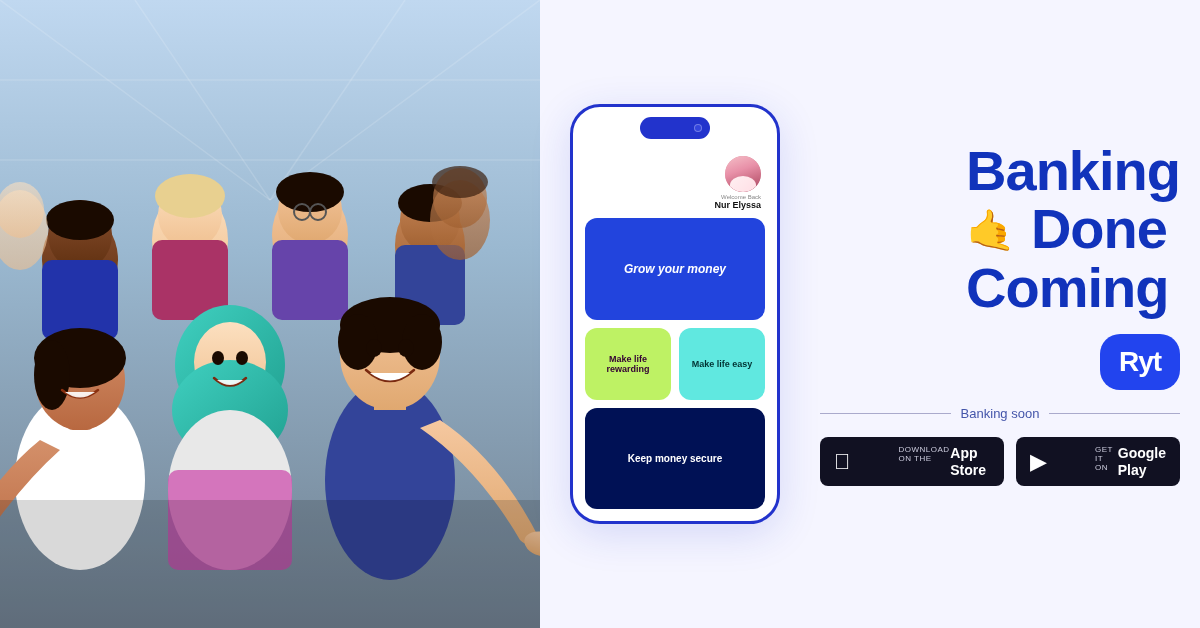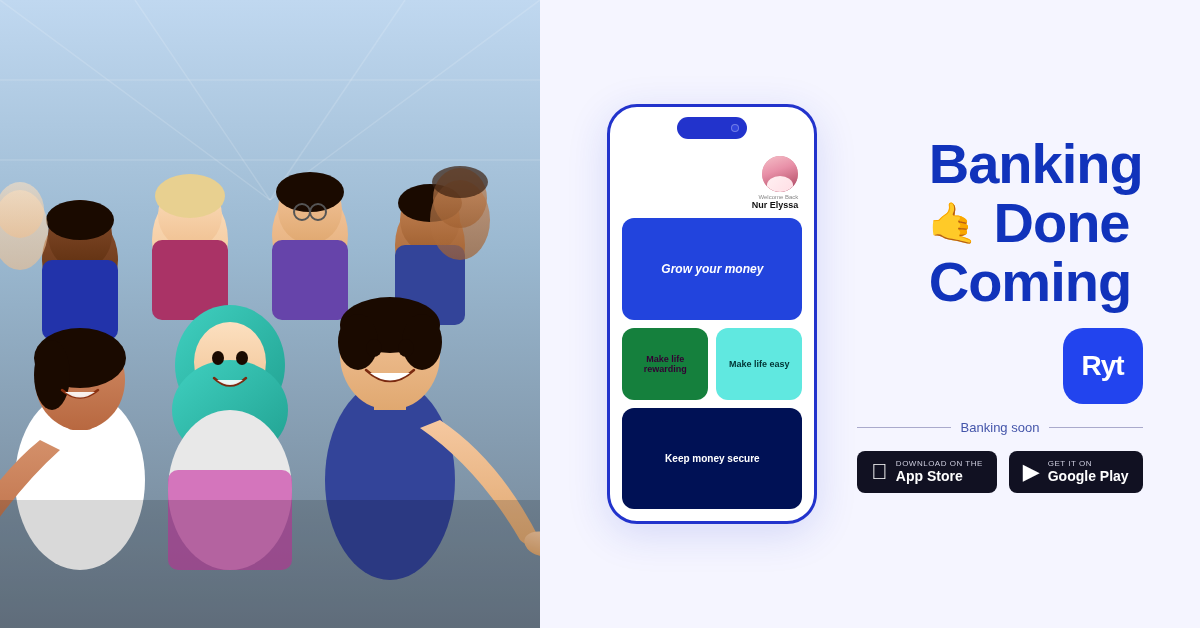--- a/index.html
+++ b/index.html
@@ -187,21 +187,21 @@
       font-style: italic;
     }
 
     .tiles-row {
       display: flex;
       gap: 8px;
       flex: 1;
     }
 
     .tile-rewarding {
-      background: #15803d;
+      background: #bef264;
       border-radius: 12px;
       flex: 1;
       display: flex;
       align-items: center;
       justify-content: center;
       color: #330033;
       font-size: 9px;
       font-weight: bold;
       text-align: center;
       padding: 26px 6px;
@@ -254,21 +254,21 @@
     }
 
     .headline-row {
       display: flex;
       align-items: center;
       gap: 10px;
     }
 
     .logo-box {
       width: 80px;
-      height: 76px;
+      height: 56px;
       background: #2244ee;
       border-radius: 20px;
       display: flex;
       align-items: center;
       justify-content: center;
       margin-left: 10px;
     }
 
     .logo-text {
       color: white;
@@ -313,21 +313,22 @@
       cursor: pointer;
       text-decoration: none;
     }
 
     .store-badge-icon {
       font-size: 22px;
     }
 
     .store-badge-text {
       display: flex;
-      flex-direction: column;
+      flex-direction: row;
+      margin-left: 40px;
     }
 
     .store-badge-sub {
       font-size: 8px;
       color: #ccccdd;
       text-transform: uppercase;
       letter-spacing: 0.5px;
     }
 
     .store-badge-name {

